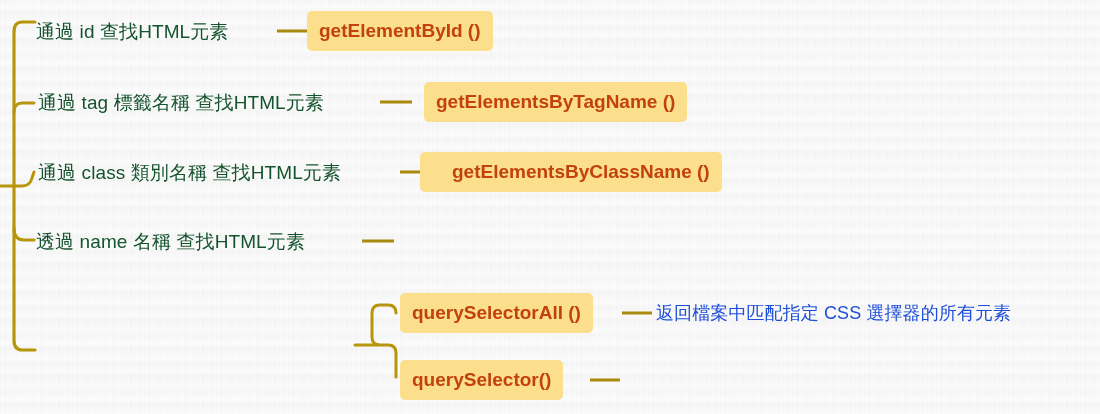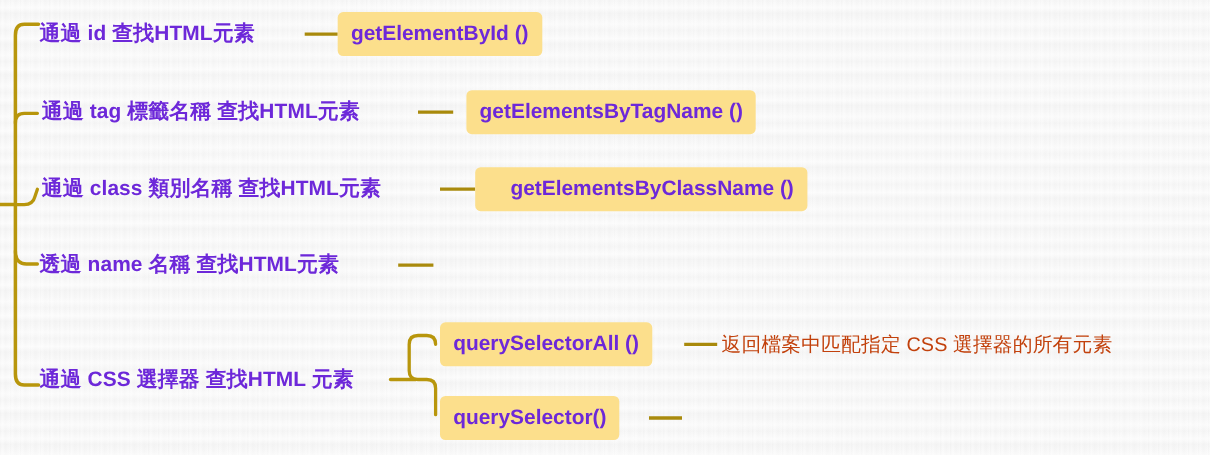--- a/index.html
+++ b/index.html
@@ -45,43 +45,42 @@
     position: absolute;
     left: 0;
     top: 0;
     width: 1100px;
     height: 414px;
     pointer-events: none;
   }
 
   .node-label {
     position: absolute;
-    color: #6d28d9;
+    color: #14532d;
     font-size: 19px;
     line-height: 1;
     white-space: nowrap;
     letter-spacing: 0.1px;
     transform: translateY(-50%);
-    font-weight: bold;
   }
 
   .desc-label {
     position: absolute;
-    color: #c2410c;
+    color: #1d4ed8;
     font-size: 18px;
     line-height: 1;
     white-space: nowrap;
     letter-spacing: 0.1px;
     transform: translateY(-50%);
   }
 
   .chip {
     position: absolute;
     background: #fcdf8c;
-    color: #6d28d9;
+    color: #c2410c;
     font-size: 19px;
     font-weight: bold;
     line-height: 1;
     white-space: nowrap;
     border-radius: 5px;
     padding: 10px 12px 11px 12px;
     transform: translateY(-50%);
     box-sizing: border-box;
     display: flex;
     align-items: center;
@@ -118,24 +117,23 @@
     <line x1="590" y1="380" x2="620" y2="380" stroke="#a98a0c" stroke-width="3" stroke-linecap="butt"></line>
   </svg>
 
   <div class="node-label" style="left:36px; top:31px;">通過 id 查找HTML元素</div>
   <div class="chip" style="left:307px; top:31px;">getElementById ()</div>
 
   <div class="node-label" style="left:38px; top:102px;">通過 tag 標籤名稱 查找HTML元素</div>
   <div class="chip" style="left:424px; top:102px;">getElementsByTagName ()</div>
 
   <div class="node-label" style="left:38px; top:172px;text-align:right;">通過 class 類別名稱 查找HTML元素</div>
-  <div class="chip" style="left:432px; top:172px;padding-left:32px;">getElementsByClassName ()</div>
+  <div class="chip" style="left:420px; top:172px;padding-left:32px;">getElementsByClassName ()</div>
 
   <div class="node-label" style="left:36px; top:241px;">透過 name 名稱 查找HTML元素</div>
 
-  <div class="node-label" style="left:36px; top:345px;">通過 CSS 選擇器 查找HTML 元素</div>
 
   <div class="chip" style="left:400px; top:313px;">querySelectorAll ()</div>
   <div class="desc-label" style="left:656px; top:313px;">返回檔案中匹配指定 CSS 選擇器的所有元素</div>
 
   <div class="chip" style="left:400px; top:380px;">querySelector()</div>
 
 </div>
 
 </body></html>

